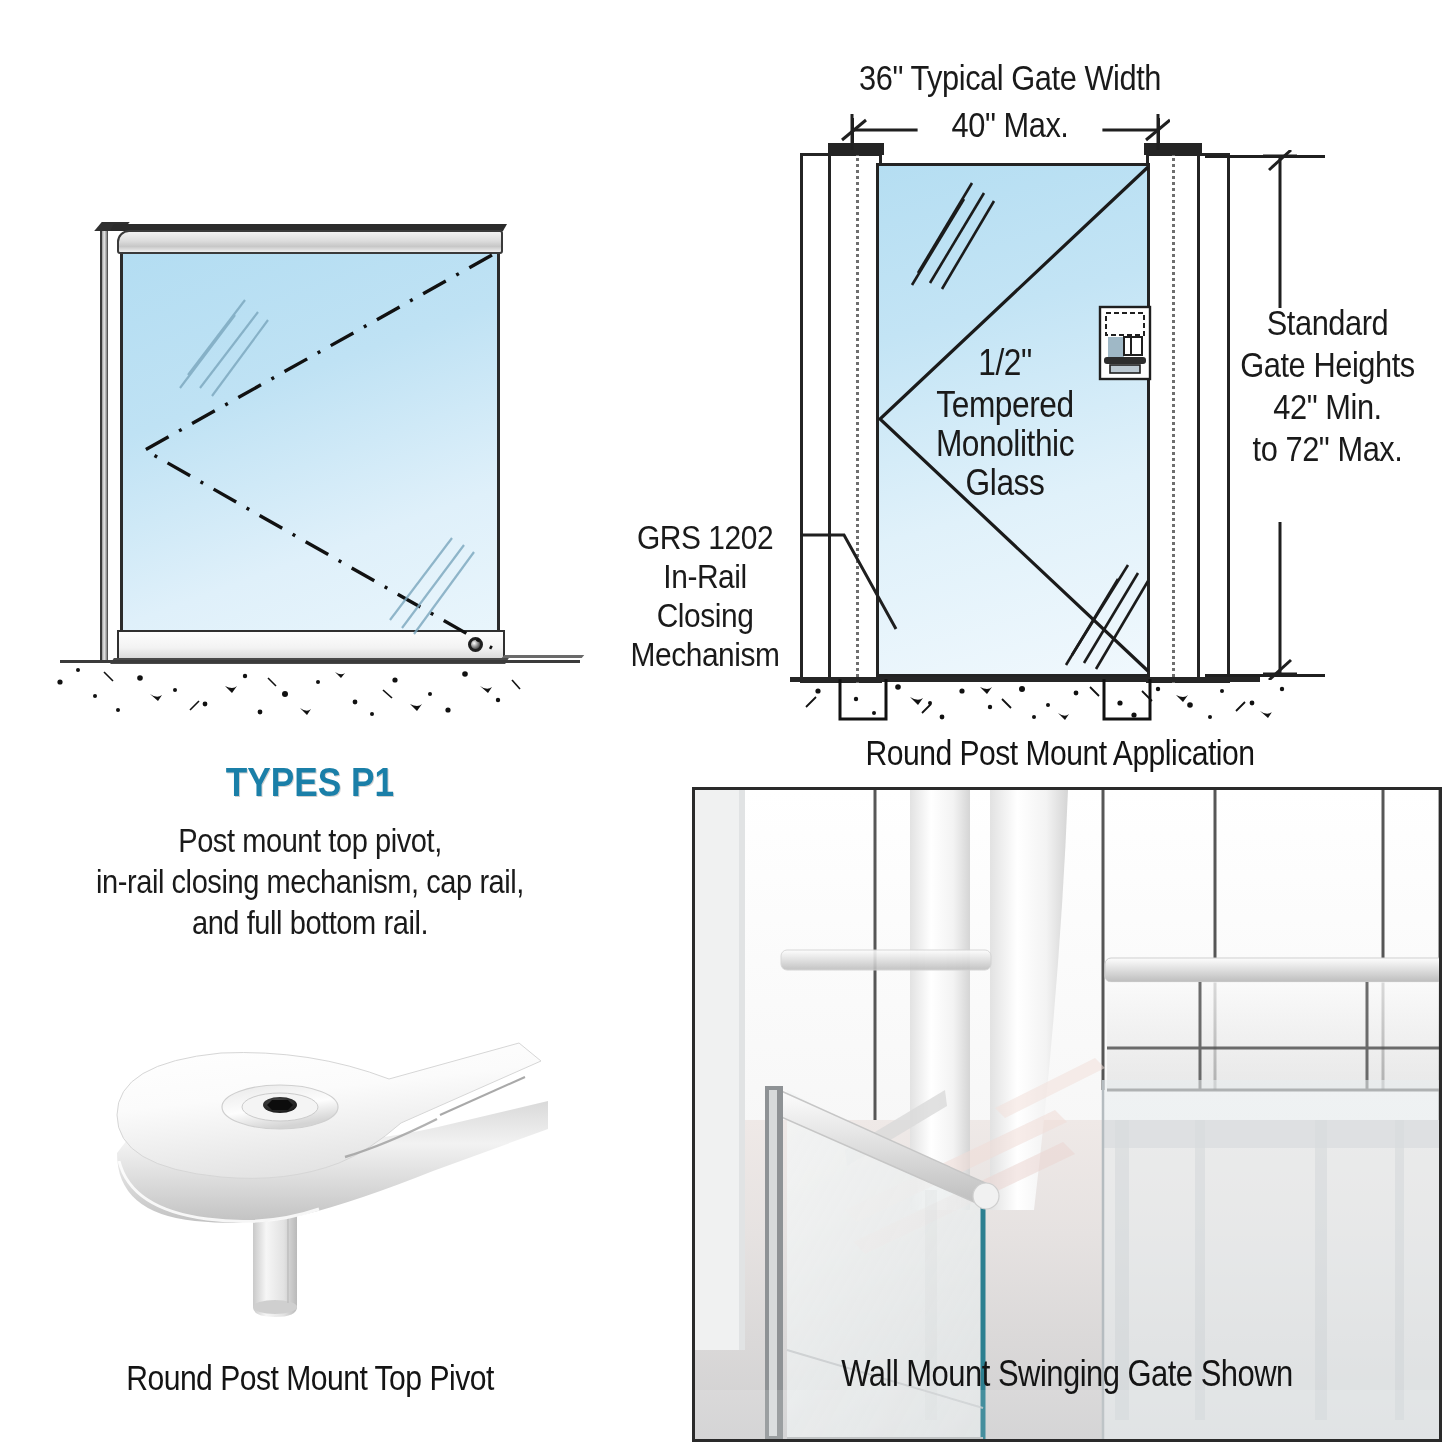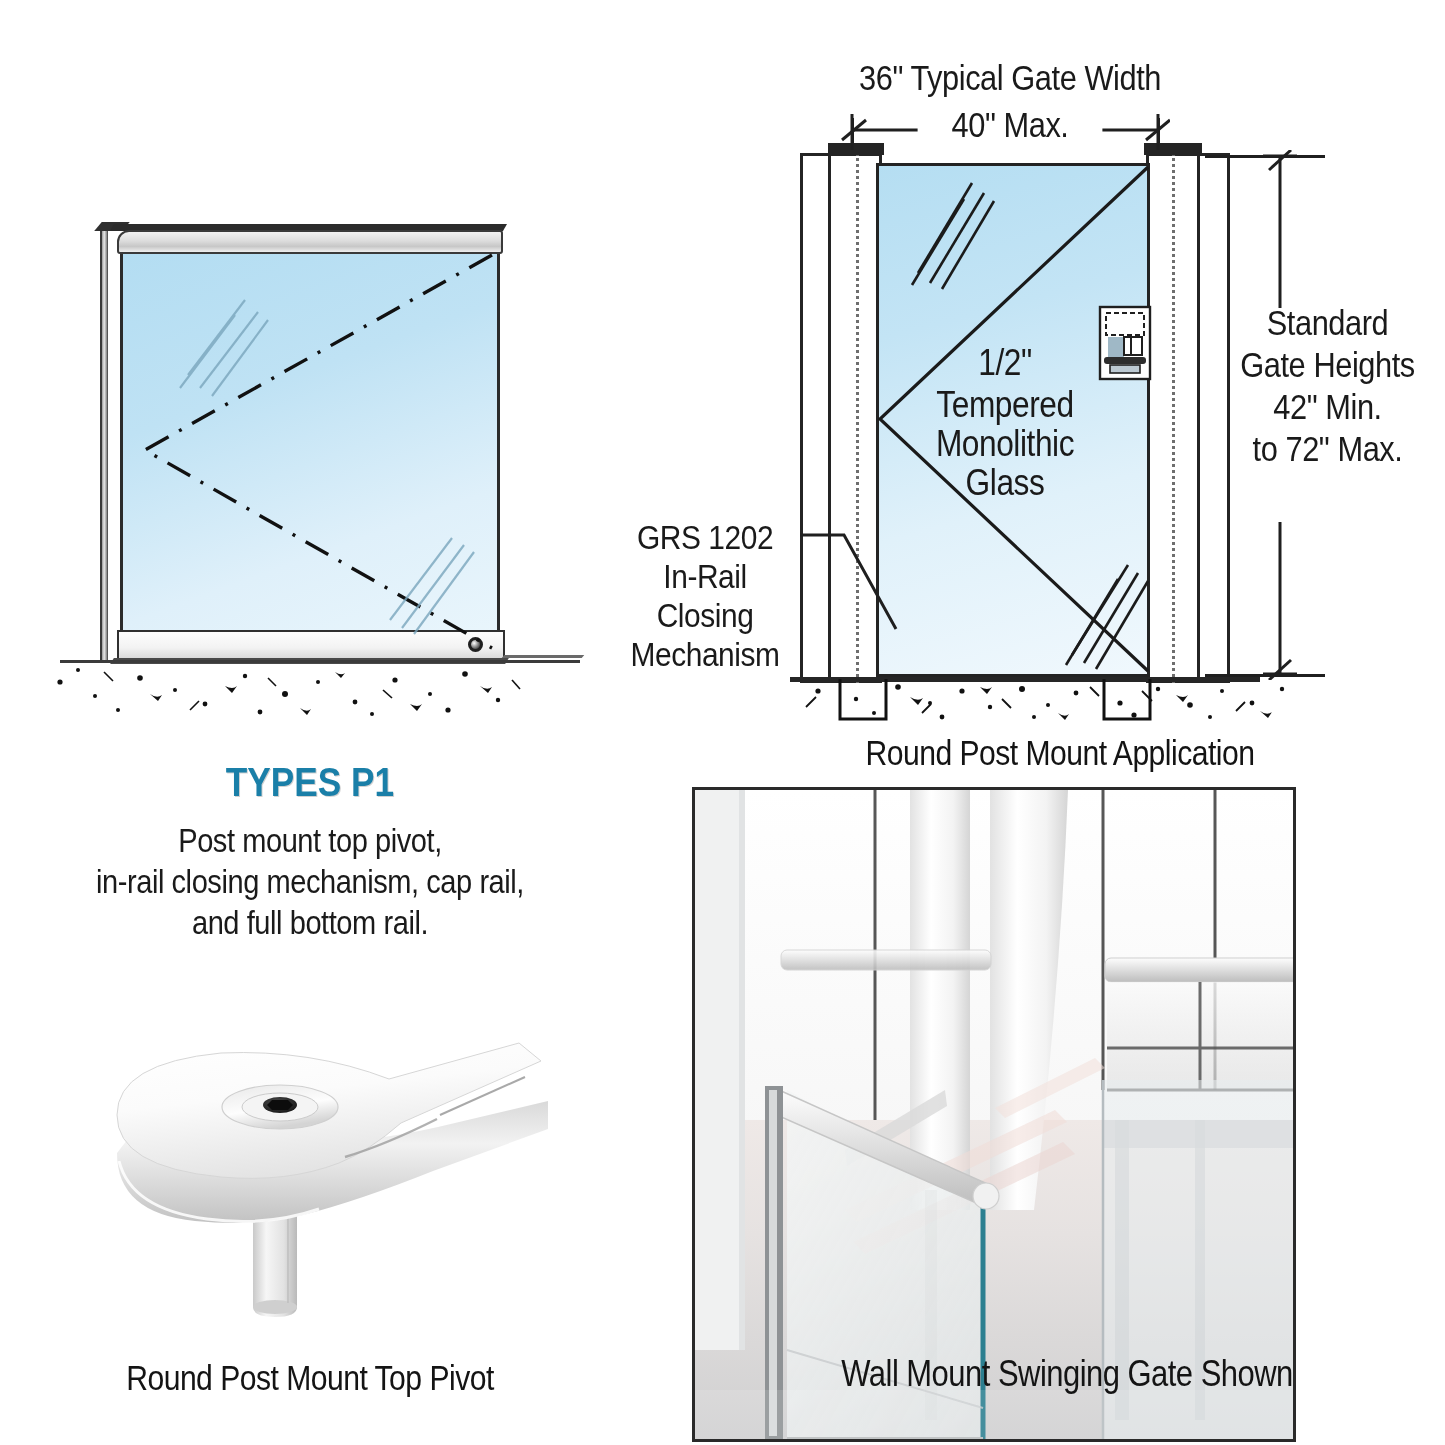--- a/index.html
+++ b/index.html
@@ -196,21 +196,21 @@
 
   
   #pivot-photo {
     position:absolute; left:95px; top:1035px;
     width:460px; height:300px;
   }
 
   
   #scene-photo {
     position:absolute; left:692px; top:787px;
-    width:604px; height:655px;
+    width:750px; height:655px;
     border:3px solid #2a2a2a;
     overflow:hidden;
     background:linear-gradient(180deg,#fbfbfb 0%,#f4f4f4 45%,#e9e9e9 70%,#dadada 100%);
   }
 
   .caption {
     position:absolute;
     color:#141414;
     font-family:"Liberation Sans", sans-serif;
     white-space:pre;

